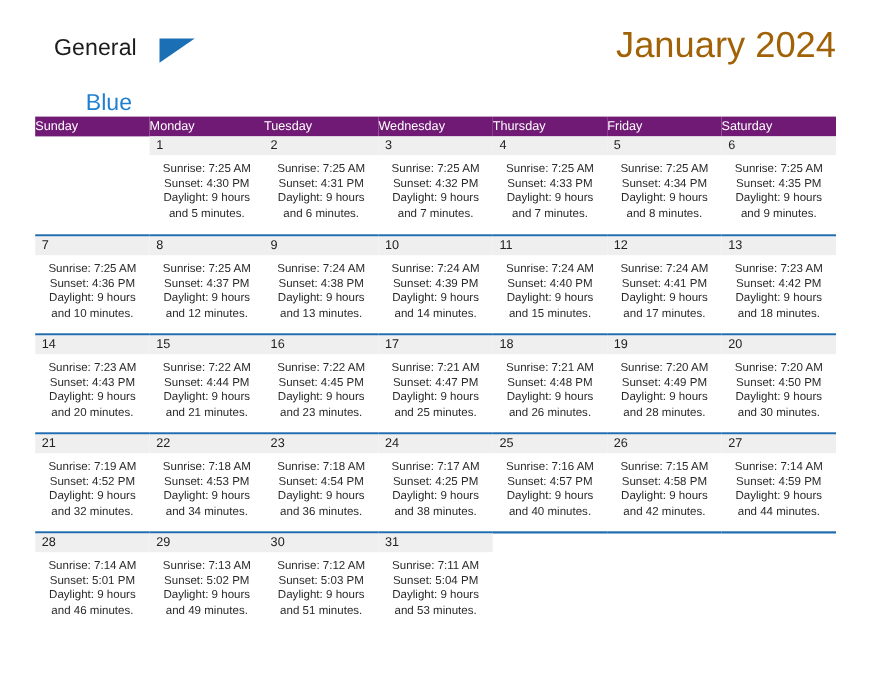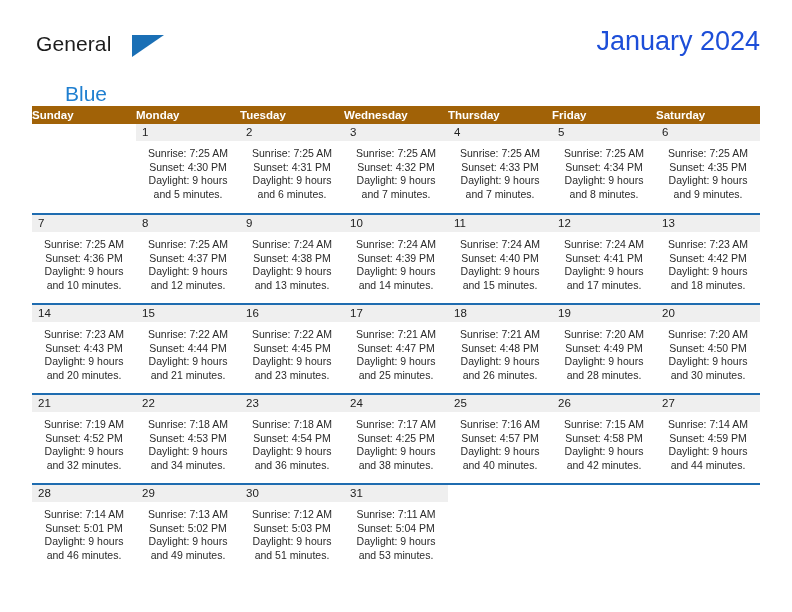--- a/index.html
+++ b/index.html
@@ -26,21 +26,21 @@
   .header {
     position: absolute;
     left: 32px;
     top: 24px;
     right: 32px;
     height: 72px;
   }
 
   .brand {
     position: absolute;
-    left: 4px;
+    left: 17px;
     top: 8px;
     width: 170px;
     height: 50px;
     text-decoration: underline;
   }
   .brand-general {
     position: absolute;
     left: 0;
     top: 0;
     font-size: 21px;
@@ -67,22 +67,22 @@
     border-bottom: 22px solid transparent;
   }
 
   .title-block {
     position: absolute;
     right: 0;
     top: 0;
     text-align: right;
   }
   .cal-title {
-    font-size: 27px;
-    color: #1d4ed8;
+    font-size: 33px;
+    color: #a16207;
     line-height: 34px;
     white-space: nowrap;
   }
   .cal-subtitle {
     font-size: 14px;
     color: #1a1a1a;
     line-height: 20px;
     margin-top: 7px;
     white-space: nowrap;
   }
@@ -100,24 +100,24 @@
     border-collapse: collapse;
     table-layout: fixed;
   }
   table.cal td, table.cal th {
     padding: 0;
     margin: 0;
     vertical-align: top;
   }
 
   th.dow {
-    background: #a16207;
+    background: #701a75;
     color: #ffffff;
     font-size: 11.5px;
-    font-weight: bold;
+    font-weight: normal;
     text-align: left;
     height: 18px;
     line-height: 18px;
     padding-left: 6px;
     box-sizing: border-box;
   }
 
   tr.week > td {
     border-top: 2px solid #1f6cb0;
     height: 90px;

